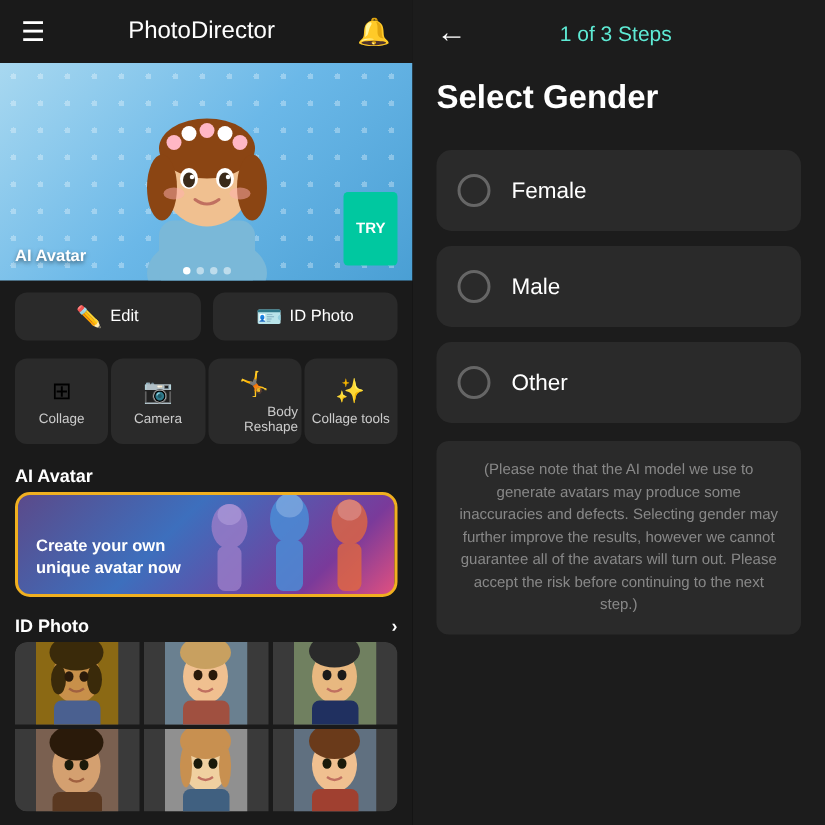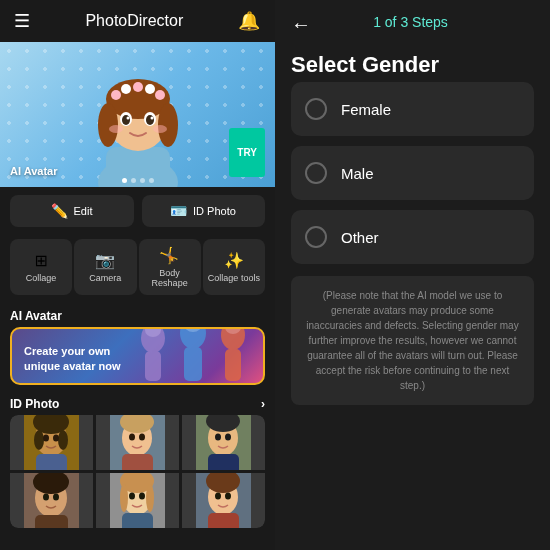--- a/index.html
+++ b/index.html
@@ -130,38 +130,38 @@
       border-radius: 8px;
       display: flex;
       flex-direction: column;
       align-items: center;
       justify-content: center;
       padding: 7px 2px;
       cursor: pointer;
       gap: 3px;
     }
     .tool-icon { font-size: 16px; }
-    .tool-label { font-size: 9px; color: #ccc; text-align: center; }
+    .tool-label { font-size: 9px; color: #ccc; text-align: right; }
 
     
     .section-header {
       padding: 6px 10px 4px;
       color: #fff;
       font-size: 12px;
       font-weight: 600;
     }
 
     
     .ai-avatar-card {
       margin: 0 10px 8px;
       border-radius: 10px;
       overflow: hidden;
       border: 2px solid #f0b020;
       position: relative;
-      height: 58px;
+      height: 70px;
       background: linear-gradient(135deg, #5b4a8a 0%, #3d6fbd 40%, #7a3a9a 80%, #e05080 100%);
       cursor: pointer;
     }
     .ai-avatar-text {
       position: absolute;
       bottom: 10px;
       left: 12px;
       color: #fff;
       font-size: 11px;
       font-weight: 600;
@@ -232,21 +232,21 @@
     .right-content {
       flex: 1;
       padding: 8px 16px 16px;
       overflow-y: auto;
     }
 
     .select-gender-title {
       color: #fff;
       font-size: 22px;
       font-weight: 700;
-      margin-bottom: 4px;
+      margin-bottom: 22px;
     }
 
     .gender-option {
       display: flex;
       align-items: center;
       gap: 14px;
       padding: 16px 14px;
       background: #2a2a2a;
       border-radius: 10px;
       margin-bottom: 10px;

